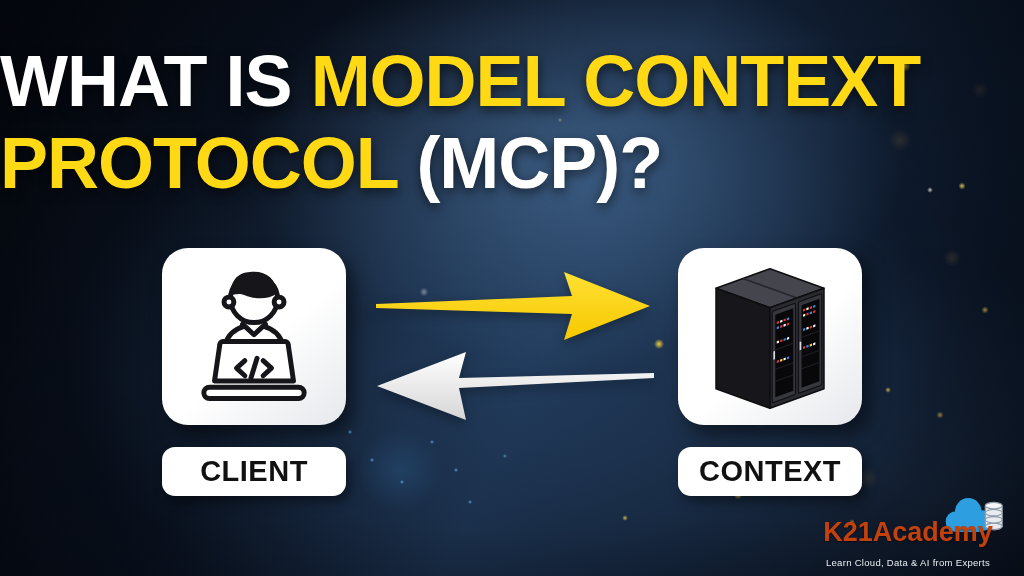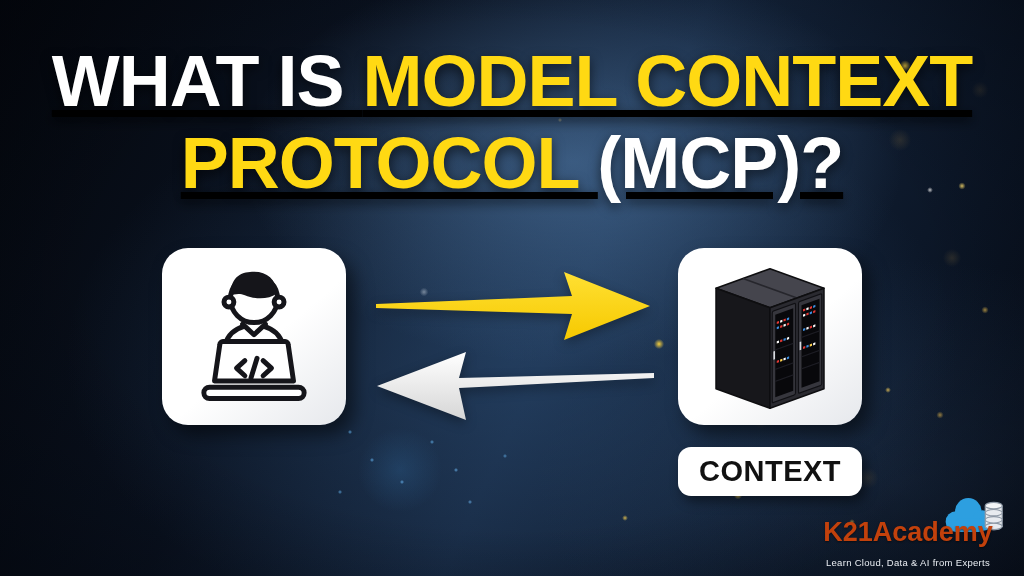--- a/index.html
+++ b/index.html
@@ -48,24 +48,23 @@
       radial-gradient(circle 3px at 470px 502px, rgba(110,185,245,.7), transparent 72%),
       radial-gradient(circle 3px at 505px 456px, rgba(100,180,240,.65), transparent 72%),
       radial-gradient(circle 6px at 424px 292px, rgba(205,215,225,.5), transparent 72%);
   }
   .vignette{
     position:absolute;inset:0;
     background:radial-gradient(ellipse 760px 460px at 50% 48%, transparent 55%, rgba(1,3,8,.55) 100%);
   }
   
   .title{
-    position:absolute;top:40px;left:0;width:1024px;text-align:center;
+    position:absolute;top:40px;left:0;width:1024px;text-align:left;
     font-size:72px;font-weight:bold;letter-spacing:-1px;line-height:1.14;
     text-shadow:0 4px 12px rgba(0,0,0,.6);
-    text-decoration:underline;
   }
   .t-white{color:#ffffff;}
   .t-yellow{color:#FFD913;}
   
   .node-card{
     position:absolute;width:184px;height:177px;border-radius:26px;
     background:linear-gradient(140deg,#ffffff 55%,#e6e8ec 100%);
     box-shadow:8px 10px 18px rgba(0,0,0,.5);
     display:flex;align-items:center;justify-content:center;
   }
@@ -120,20 +119,23 @@
         <path d="M62,110 C66,96 76,89 87,86"></path>
         <path d="M138,110 C134,96 124,89 113,86"></path>
         <path d="M59,106 L141,106 C143,106 145,108 145,110 L152,158 L48,158 L55,110 C55,108 57,106 59,106 Z" fill="#ffffff"></path>
         <polyline points="88,131 77,141 88,151"></polyline>
         <polyline points="112,131 123,141 112,151"></polyline>
         <line x1="96" y1="154" x2="104" y2="128"></line>
         <rect x="34" y="166" width="132" height="15" rx="7.5" fill="#ffffff"></rect>
       </g>
       <text x="100" y="300" font-size="0.1" fill="none">&lt;/&gt;</text>
     </svg>
+  </div>
+  <div class="node-label client-label">
+    <span>CLIENT</span>
   </div>
 
   <div class="node-card server-card">
     <svg width="150" height="158" viewBox="0 0 200 210">
       <g stroke="#0e0e10" stroke-width="2" stroke-linejoin="round">
         <polygon points="100,14 172,40 100,66 28,40" fill="#45454d"></polygon>
         <line x1="136" y1="53" x2="64" y2="27" stroke="#26262c"></line>
         <polygon points="28,40 100,66 100,200 28,174" fill="#17171b"></polygon>
         <polygon points="100,66 172,40 172,174 100,200" fill="#2a2a30"></polygon>
       </g>

